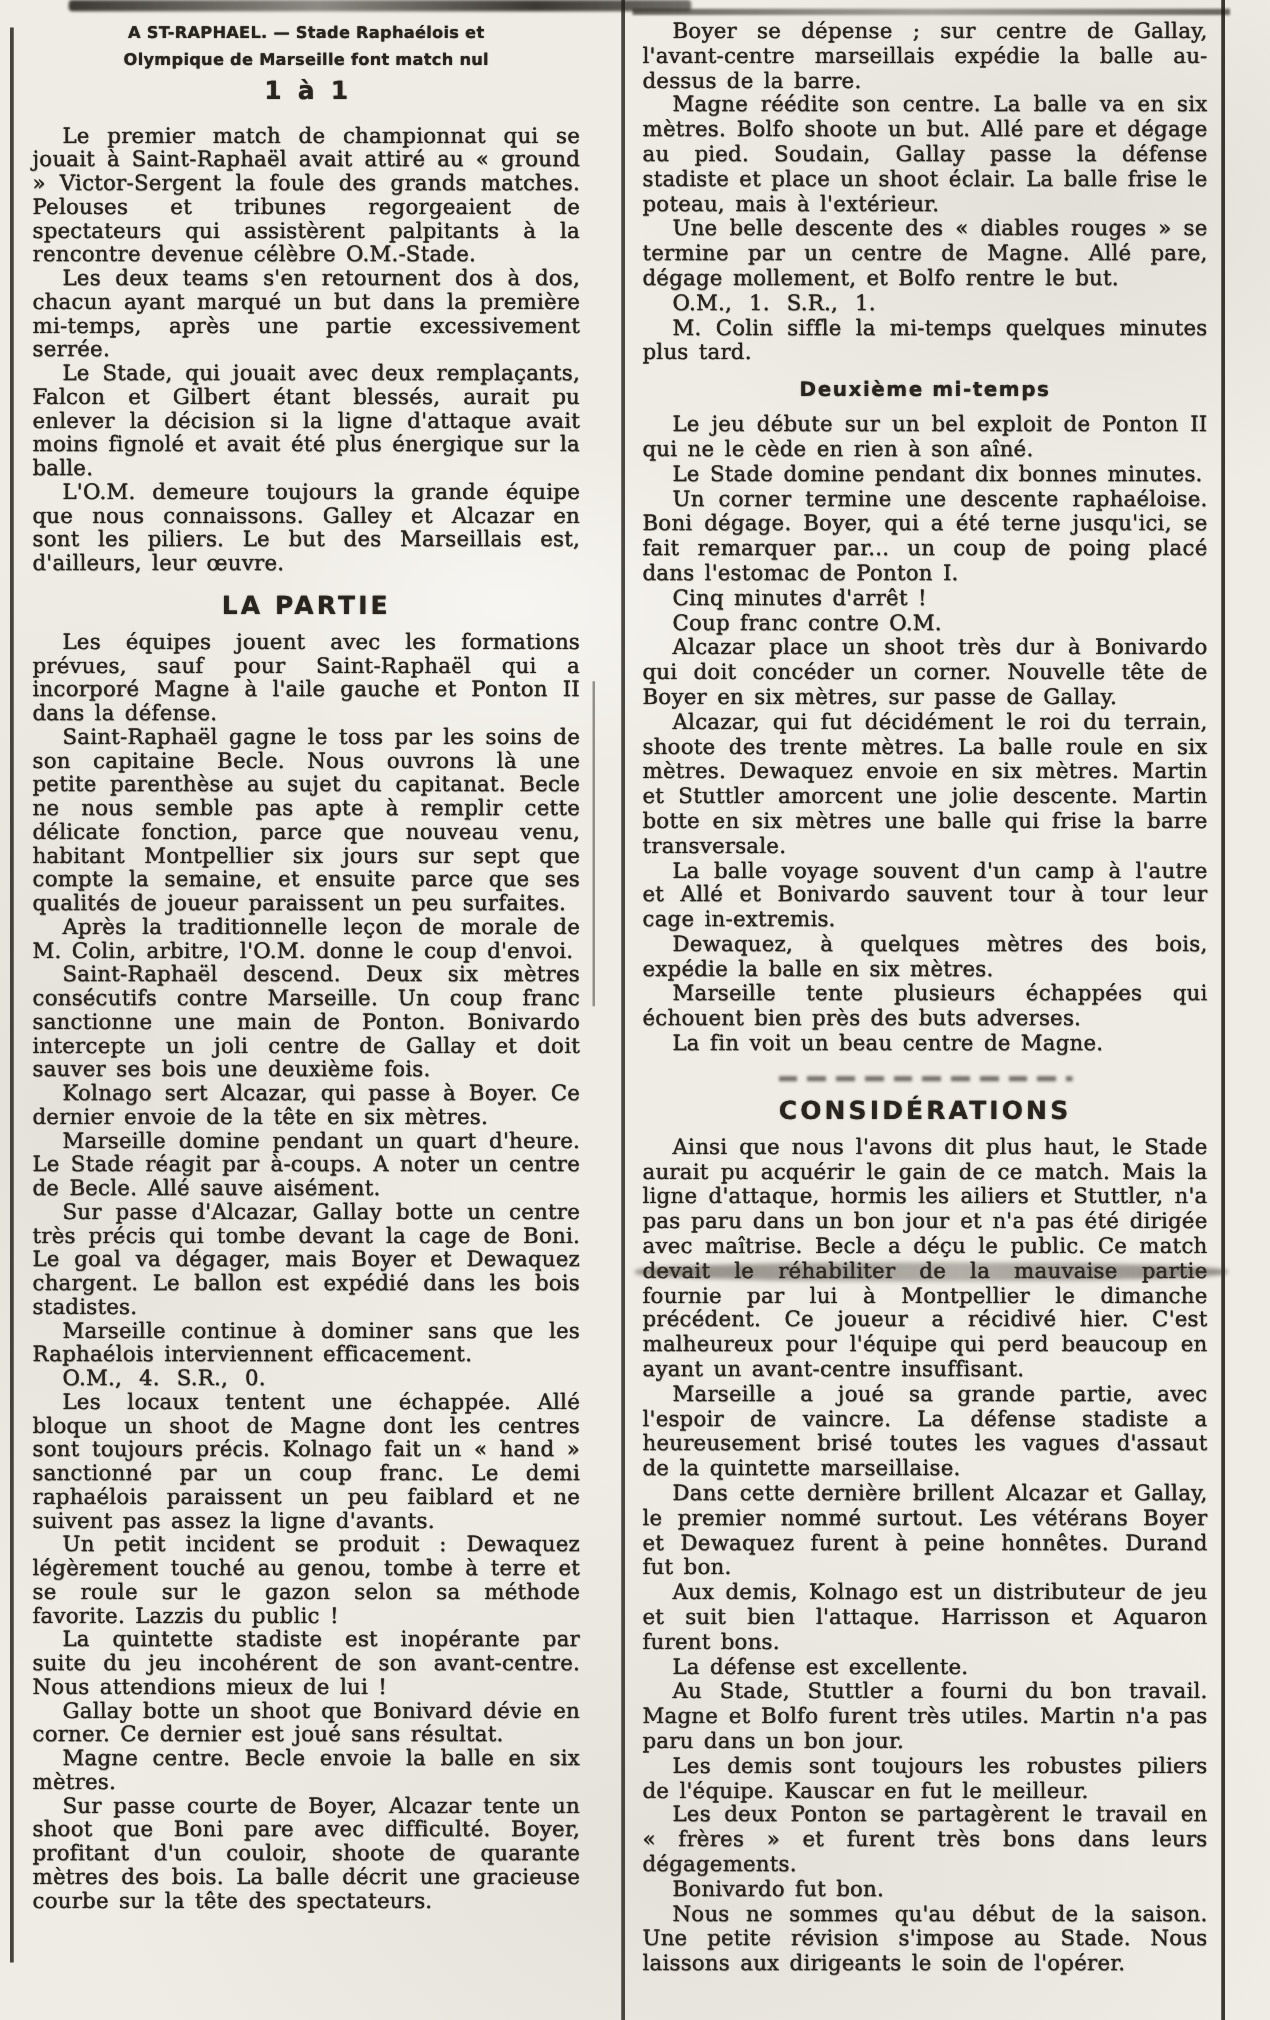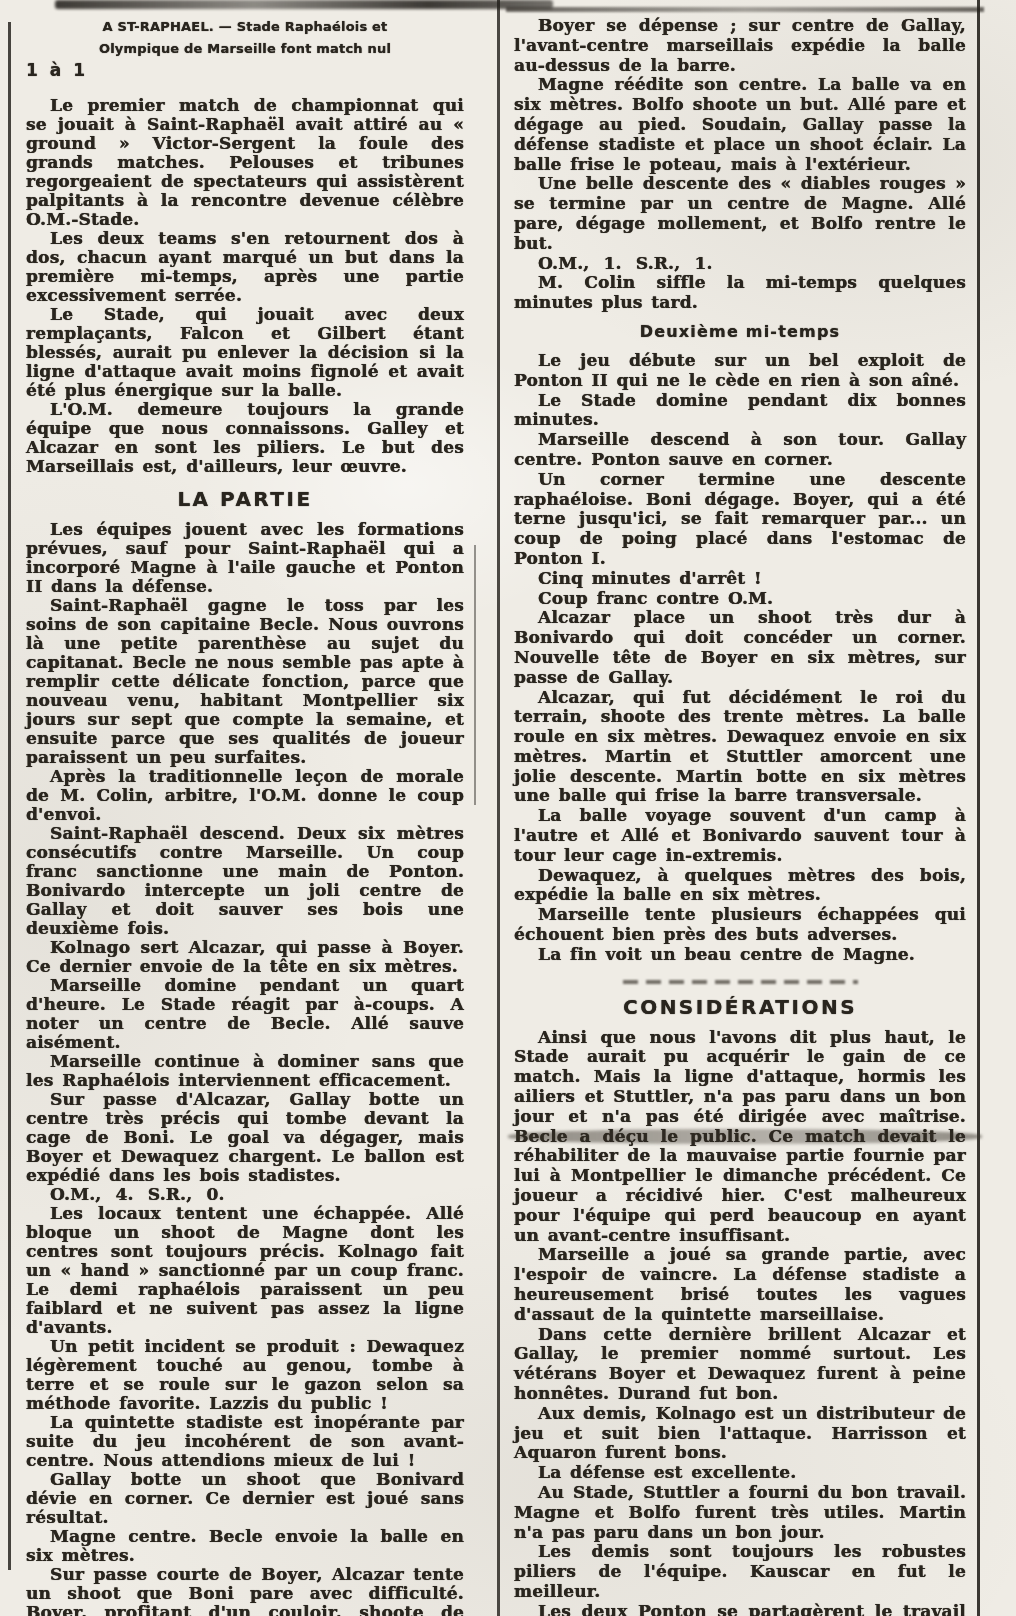--- a/index.html
+++ b/index.html
@@ -14,34 +14,33 @@
     font-family:"DejaVu Serif","Liberation Serif",serif;
     color:#29251e;
   }
   .col{position:absolute;}
   .col-left{left:26px;top:16px;width:438px;}
   .col-right{left:514px;top:16px;width:452px;}
   .p{
     margin:0;font-size:17px;line-height:19px;text-align:justify;
     text-indent:24px;word-spacing:2.6px;letter-spacing:.2px;
     text-shadow:0 0 .7px rgba(40,34,26,.85), .4px .4px .6px rgba(40,34,26,.35);
-    font-weight:bold;
     -webkit-text-stroke:.2px rgba(40,34,26,.5);
   }
   .col-right .p{line-height:19.8px;}
   .score{word-spacing:8px;}
   .headline{
     font-family:"DejaVu Sans","Liberation Sans",sans-serif;font-weight:bold;
     font-size:13px;line-height:21.5px;text-align:center;margin:0;
     letter-spacing:.2px;
     text-shadow:0 0 .9px rgba(30,26,20,.9);
   }
   .headline-score{
     font-family:"DejaVu Sans","Liberation Sans",sans-serif;font-weight:bold;
-    font-size:17px;margin:1px 0 16px 0;word-spacing:6px;
+    font-size:20px;text-align:center;margin:1px 0 16px 0;word-spacing:6px;
     text-shadow:0 0 .9px rgba(30,26,20,.9);
   }
   .sec-heading{
     font-family:"DejaVu Sans","Liberation Sans",sans-serif;font-weight:bold;
     font-size:20px;text-align:center;margin:11px 0 9px 0;letter-spacing:2.5px;
     text-shadow:0 0 1px rgba(30,26,20,.9);
   }
   .sec-heading.small{font-size:16px;letter-spacing:1.2px;margin:9px 0 10px 0;}
   .separator{
     width:235px;height:4px;margin:15px auto 7px auto;border:0;
@@ -94,22 +93,22 @@
   <p class="p">L'O.M. demeure toujours la grande équipe que nous connaissons. Galley et Alcazar en sont les piliers. Le but des Marseillais est, d'ailleurs, leur œuvre.</p>
 
   <h2 class="sec-heading">LA PARTIE</h2>
 
   <p class="p">Les équipes jouent avec les formations prévues, sauf pour Saint-Raphaël qui a incorporé Magne à l'aile gauche et Ponton II dans la défense.</p>
   <p class="p">Saint-Raphaël gagne le toss par les soins de son capitaine Becle. Nous ouvrons là une petite parenthèse au sujet du capitanat. Becle ne nous semble pas apte à remplir cette délicate fonction, parce que nouveau venu, habitant Montpellier six jours sur sept que compte la semaine, et ensuite parce que ses qualités de joueur paraissent un peu surfaites.</p>
   <p class="p">Après la traditionnelle leçon de morale de M. Colin, arbitre, l'O.M. donne le coup d'envoi.</p>
   <p class="p">Saint-Raphaël descend. Deux six mètres consécutifs contre Marseille. Un coup franc sanctionne une main de Ponton. Bonivardo intercepte un joli centre de Gallay et doit sauver ses bois une deuxième fois.</p>
   <p class="p">Kolnago sert Alcazar, qui passe à Boyer. Ce dernier envoie de la tête en six mètres.</p>
   <p class="p">Marseille domine pendant un quart d'heure. Le Stade réagit par à-coups. A noter un centre de Becle. Allé sauve aisément.</p>
+  <p class="p">Sur passe d'Alcazar, Gallay botte un centre très précis qui tombe devant la cage de Boni. Le goal va dégager, mais Boyer et Dewaquez chargent. Le ballon est expédié dans les bois stadistes.</p>
   <p class="p">Marseille continue à dominer sans que les Raphaélois interviennent efficacement.</p>
-  <p class="p">Sur passe d'Alcazar, Gallay botte un centre très précis qui tombe devant la cage de Boni. Le goal va dégager, mais Boyer et Dewaquez chargent. Le ballon est expédié dans les bois stadistes.</p>
 
   <p class="p score">O.M., 4. S.R., 0.</p>
 
   <p class="p">Les locaux tentent une échappée. Allé bloque un shoot de Magne dont les centres sont toujours précis. Kolnago fait un « hand » sanctionné par un coup franc. Le demi raphaélois paraissent un peu faiblard et ne suivent pas assez la ligne d'avants.</p>
   <p class="p">Un petit incident se produit : Dewaquez légèrement touché au genou, tombe à terre et se roule sur le gazon selon sa méthode favorite. Lazzis du public !</p>
   <p class="p">La quintette stadiste est inopérante par suite du jeu incohérent de son avant-centre. Nous attendions mieux de lui !</p>
   <p class="p">Gallay botte un shoot que Bonivard dévie en corner. Ce dernier est joué sans résultat.</p>
   <p class="p">Magne centre. Becle envoie la balle en six mètres.</p>
   <p class="p">Sur passe courte de Boyer, Alcazar tente un shoot que Boni pare avec difficulté. Boyer, profitant d'un couloir, shoote de quarante mètres des bois. La balle décrit une gracieuse courbe sur la tête des spectateurs.</p>
 </div>
@@ -119,21 +118,20 @@
   <p class="p">Magne réédite son centre. La balle va en six mètres. Bolfo shoote un but. Allé pare et dégage au pied. Soudain, Gallay passe la défense stadiste et place un shoot éclair. La balle frise le poteau, mais à l'extérieur.</p>
   <p class="p">Une belle descente des « diables rouges » se termine par un centre de Magne. Allé pare, dégage mollement, et Bolfo rentre le but.</p>
 
   <p class="p score">O.M., 1. S.R., 1.</p>
   <p class="p">M. Colin siffle la mi-temps quelques minutes plus tard.</p>
 
   <h2 class="sec-heading small">Deuxième mi-temps</h2>
 
   <p class="p">Le jeu débute sur un bel exploit de Ponton II qui ne le cède en rien à son aîné.</p>
   <p class="p">Le Stade domine pendant dix bonnes minutes.</p>
-  <p class="p">Marseille descend à son tour. Gallay centre. Ponton sauve en corner.</p>
   <p class="p">Un corner termine une descente raphaéloise. Boni dégage. Boyer, qui a été terne jusqu'ici, se fait remarquer par... un coup de poing placé dans l'estomac de Ponton I.</p>
   <p class="p">Cinq minutes d'arrêt !</p>
   <p class="p">Coup franc contre O.M.</p>
   <p class="p">Alcazar place un shoot très dur à Bonivardo qui doit concéder un corner. Nouvelle tête de Boyer en six mètres, sur passe de Gallay.</p>
   <p class="p">Alcazar, qui fut décidément le roi du terrain, shoote des trente mètres. La balle roule en six mètres. Dewaquez envoie en six mètres. Martin et Stuttler amorcent une jolie descente. Martin botte en six mètres une balle qui frise la barre transversale.</p>
   <p class="p">La balle voyage souvent d'un camp à l'autre et Allé et Bonivardo sauvent tour à tour leur cage in-extremis.</p>
   <p class="p">Dewaquez, à quelques mètres des bois, expédie la balle en six mètres.</p>
   <p class="p">Marseille tente plusieurs échappées qui échouent bien près des buts adverses.</p>
   <p class="p">La fin voit un beau centre de Magne.</p>
 

